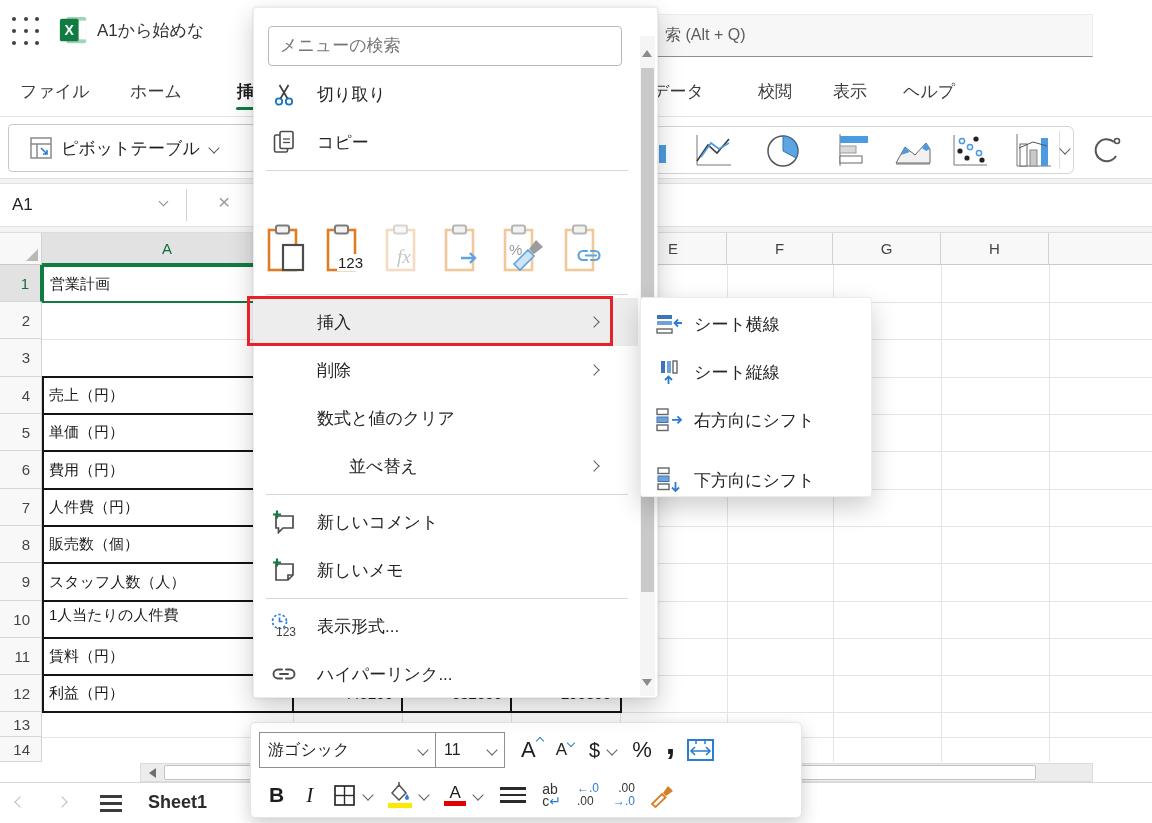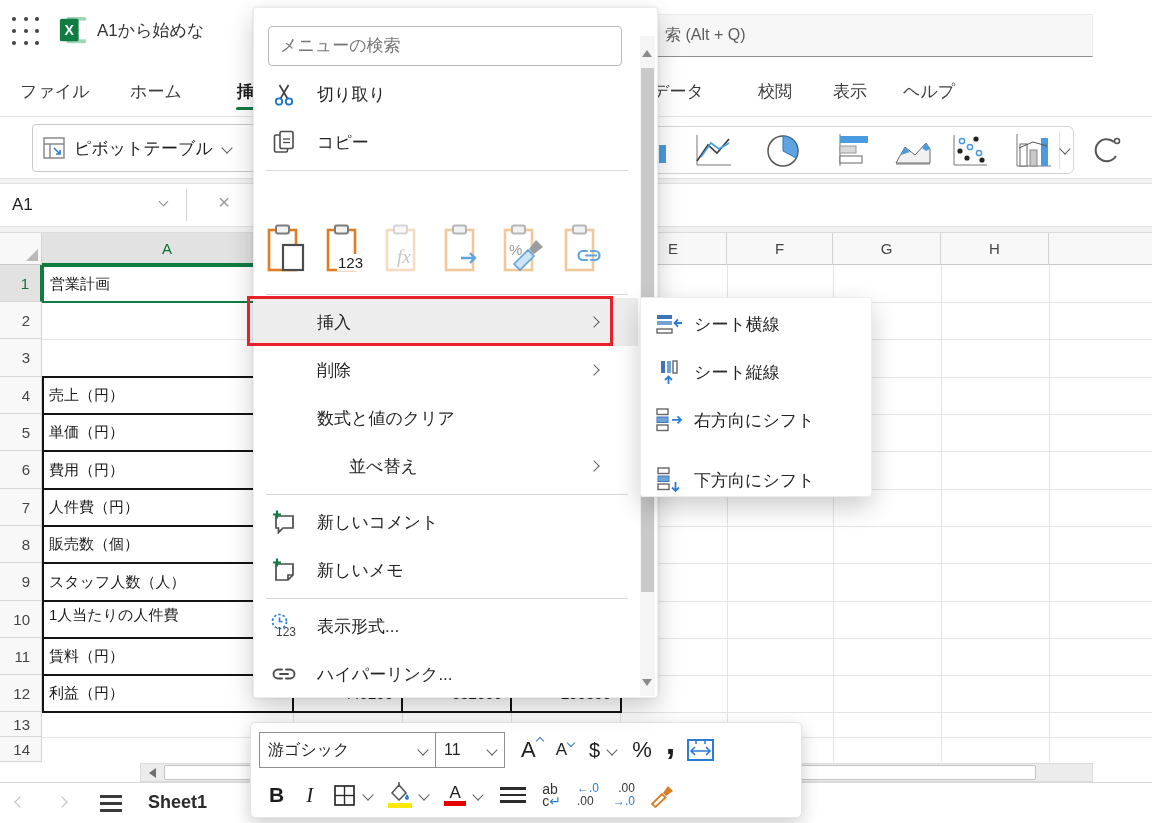--- a/index.html
+++ b/index.html
@@ -81,21 +81,21 @@
     <span class="ab" style="left:130px;top:20px;font-size:17px;color:#3b3b3b;">ホーム</span>
     <span class="ab" style="left:237px;top:20px;font-size:17px;font-weight:bold;color:#1d1d1d;">挿入</span>
     <div class="ab" style="left:236px;top:47px;width:36px;height:3px;background:#107c41;border-radius:2px;"></div>
     <span class="ab" style="left:652px;top:20px;font-size:17px;color:#3b3b3b;">データ</span>
     <span class="ab" style="left:758px;top:20px;font-size:17px;color:#3b3b3b;">校閲</span>
     <span class="ab" style="left:833px;top:20px;font-size:17px;color:#3b3b3b;">表示</span>
     <span class="ab" style="left:903px;top:20px;font-size:17px;color:#3b3b3b;">ヘルプ</span>
   </div>
 
   <div class="ab" style="left:0;top:117px;width:1152px;height:61px;background:#fff;">
-    <div class="ab flex" style="left:8px;top:7px;width:248px;height:48px;border:1px solid #c8c8c8;border-radius:4px;padding-left:10px;background:#fff;margin-left:24px;">
+    <div class="ab flex" style="left:8px;top:7px;width:248px;height:48px;border:1px solid #c8c8c8;border-radius:4px;padding-left:21px;background:#fff;">
       <span style="margin-right:9px;display:flex;">
         <svg width="22" height="22" viewBox="0 0 22 22">
             <rect x="1" y="1" width="20" height="20" fill="none" stroke="#8a8a8a" stroke-width="1.5"></rect>
             <line x1="1" y1="7" x2="21" y2="7" stroke="#8a8a8a" stroke-width="1.5"></line>
             <line x1="7" y1="7" x2="7" y2="21" stroke="#8a8a8a" stroke-width="1.5"></line>
             <path d="M11 11 l6 6 m0 -4 v4 h-4" stroke="#2b7cd3" stroke-width="1.6" fill="none"></path>
           </svg>
       </span>
       <span style="font-size:17px;color:#1d1d1d;">ピボットテーブル</span>
       <span class="chev chev-d" style="margin-left:10px;"></span>

